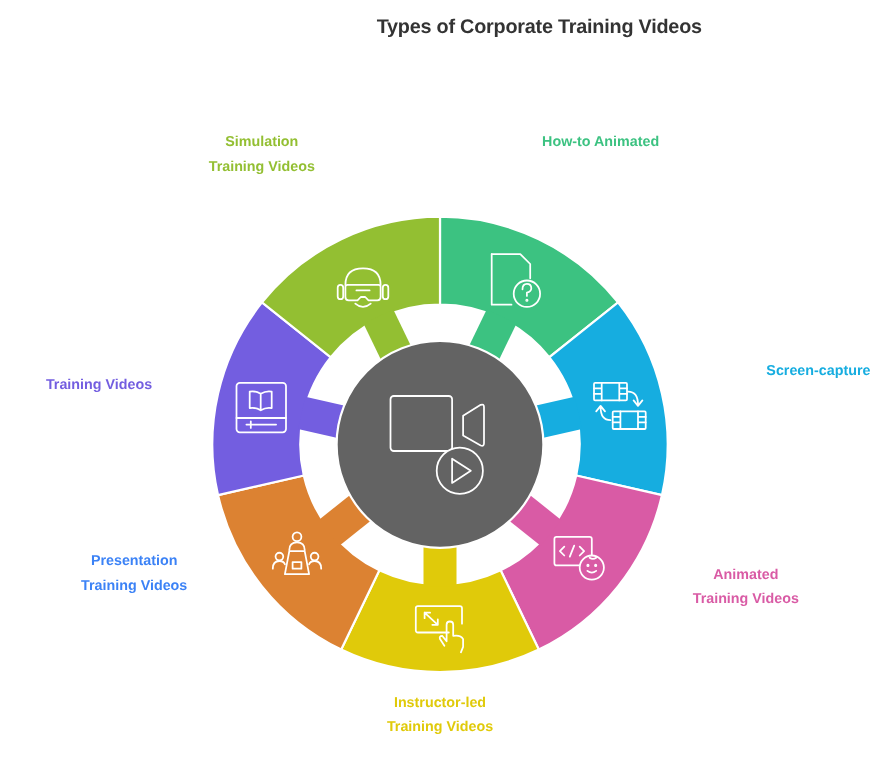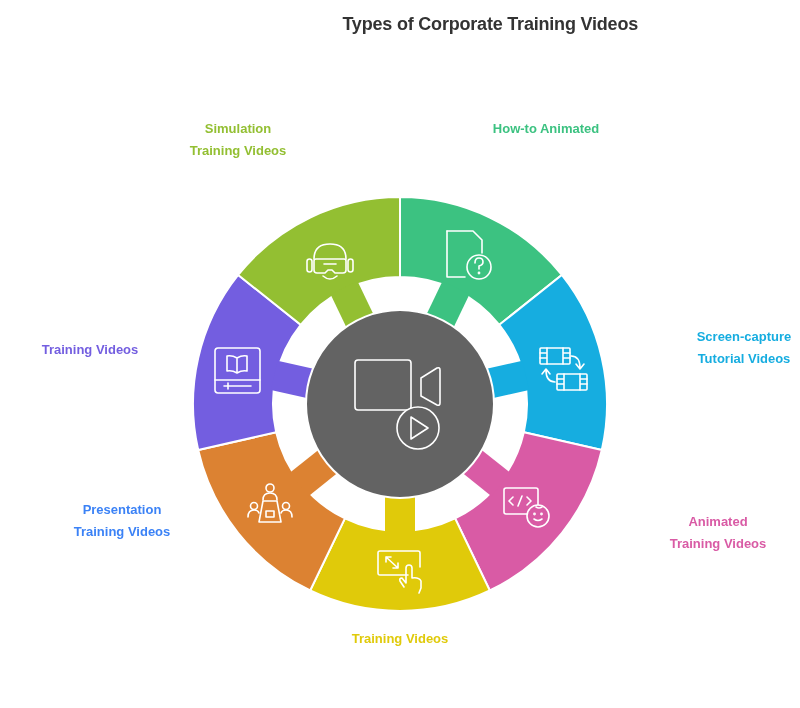--- a/index.html
+++ b/index.html
@@ -113,27 +113,27 @@
     <path d="M17 25 H29"></path>
     <path d="M16 37 Q23 43 30 37"></path>
   </g>
 </svg>
 
 <div class="label" style="left:546px; top:118px; color:#3CC281;">
   <div>How-to Animated</div>
 </div>
 <div class="label" style="left:710px; top:326px; color:#16ADE0;margin-left:34px;">
   <div>Screen-capture</div>
-  <div>Tutorial Videos</div>
 </div>
-<div class="label" style="left:678px; top:511px; color:#D95BA5;margin-left:40px;">
+<div class="label" style="left:678px; top:511px; color:#D95BA5;">
   <div>Animated</div>
   <div>Training Videos</div>
 </div>
 <div class="label" style="left:400px; top:628px; color:#E0CA0A;">
+  <div>Instructor-led</div>
   <div>Training Videos</div>
 </div>
 <div class="label" style="left:122px; top:499px; color:#3b82f6;">
   <div>Presentation</div>
   <div>Training Videos</div>
 </div>
 <div class="label" style="left:90px; top:339px; color:#735EE0;">
   <div>Training Videos</div>
 </div>
 <div class="label" style="left:238px; top:118px; color:#93BF32;">

